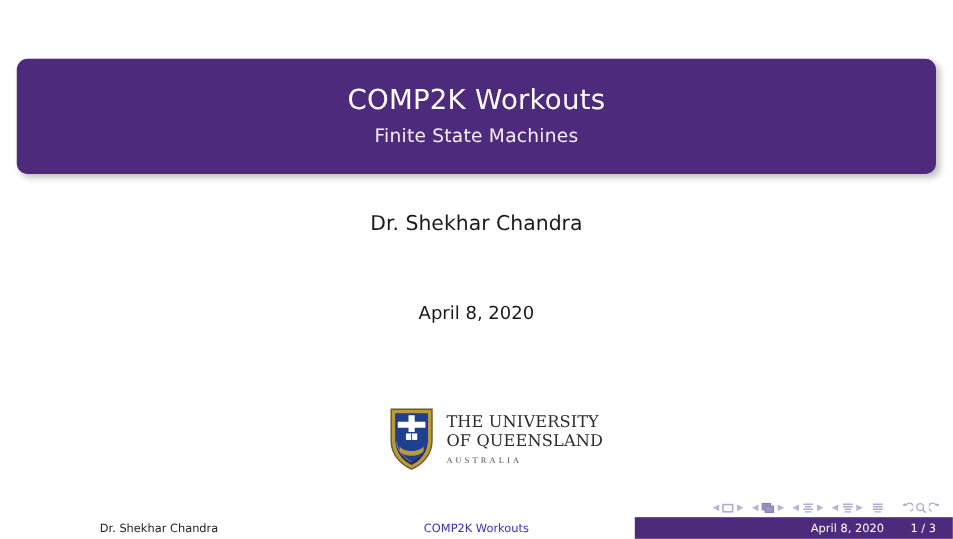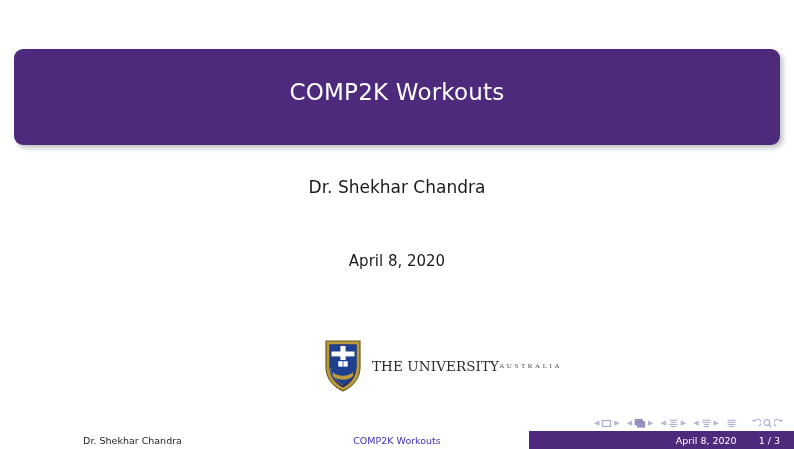--- a/index.html
+++ b/index.html
@@ -78,21 +78,21 @@
     align-items: center;
   }
   #uq-crest {
     width: 42px;
     height: 54px;
     flex: none;
   }
   #uq-wordmark {
     margin-left: 8px;
     display: flex;
-    flex-direction: row;
+    flex-direction: column;
     justify-content: center;
   }
   .uq-line {
     font-family: "DejaVu Serif", serif;
     color: #2b2b2b;
     font-size: 13.5px;
     line-height: 1.22;
     letter-spacing: 0.1px;
     white-space: nowrap;
   }
@@ -181,20 +181,21 @@
     box-sizing: border-box;
     color: #ffffff;
     font-size: 9.5px;
   }
 </style>
 </head>
 <body>
 
 <div id="title-block">
   <div id="title-main">COMP2K Workouts</div>
+  <div id="title-sub">Finite State Machines</div>
 </div>
 
 <div id="author-line">Dr. Shekhar Chandra</div>
 <div id="date-line">April 8, 2020</div>
 
 <div id="uq-logo">
   <svg id="uq-crest" viewBox="0 0 42 54">
 
     <path d="M4 2 H38 V28 C38 40 30 48 21 52 C12 48 4 40 4 28 Z" fill="#b99a3c" stroke="#6d5a22" stroke-width="1.2"></path>
 
@@ -210,20 +211,21 @@
 
     <rect x="16.3" y="22.2" width="9.4" height="5.4" fill="#ffffff"></rect>
     <line x1="21" y1="22.2" x2="21" y2="27.6" stroke="#1f3f8f" stroke-width="0.8"></line>
 
     <path d="M11 33 C15 38 27 38 31 33 L31 37 C27 42 15 42 11 37 Z" fill="#b99a3c"></path>
 
     <path d="M21 46 C14 42.5 9 36.5 8.4 29" fill="none" stroke="#e0cf8f" stroke-width="0.7" opacity="0.6"></path>
   </svg>
   <div id="uq-wordmark">
     <div class="uq-line">THE UNIVERSITY</div>
+    <div class="uq-line">OF QUEENSLAND</div>
     <div id="uq-australia">AUSTRALIA</div>
   </div>
 </div>
 
 <div id="nav-symbols">
 
   <div class="nav-group">
     <span class="nav-arrow">◀</span>
     <svg class="nav-ico" width="11" height="11" viewBox="0 0 11 11">
       <rect x="1.5" y="2.5" width="8" height="6" fill="none" stroke="#b0abd0" stroke-width="1.3"></rect>

